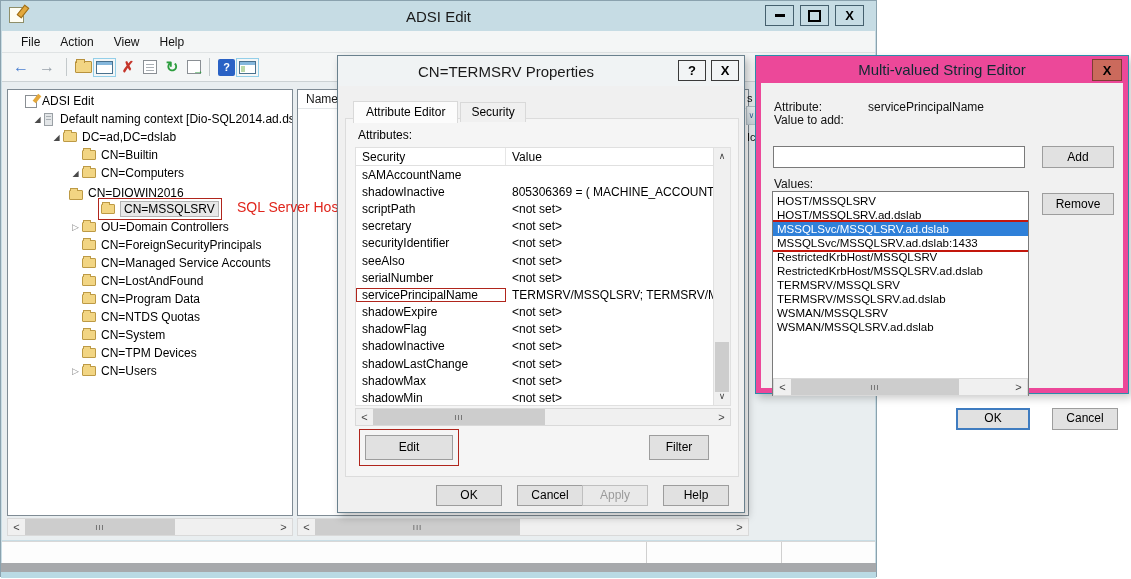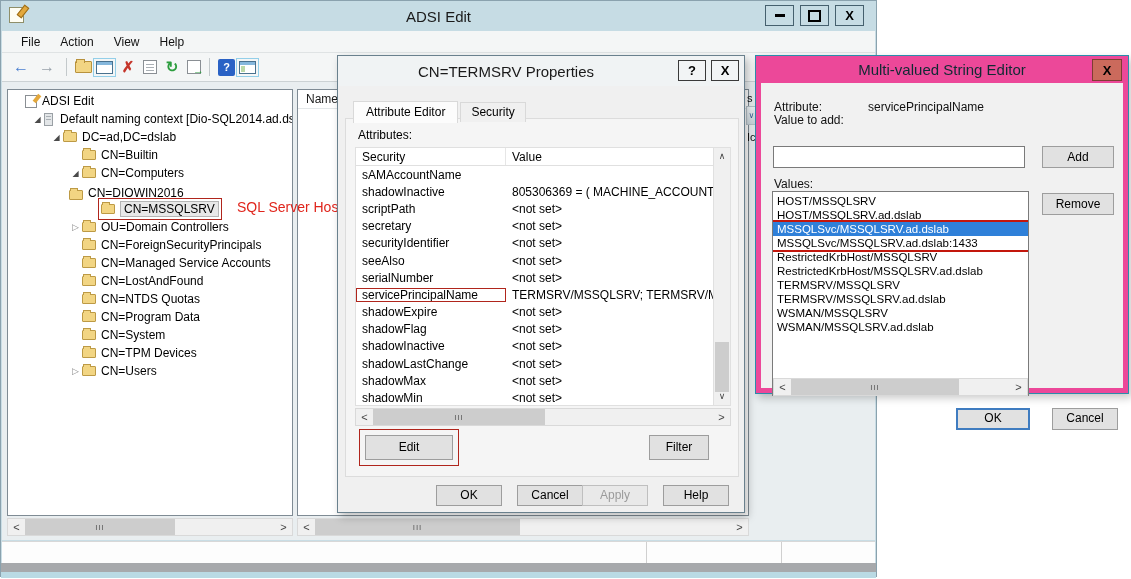--- a/index.html
+++ b/index.html
@@ -268,26 +268,26 @@
           <span class="tlabel">CN=Managed Service Accounts</span>
         </div>
         <div class="tree-row" style="padding-left: 61px;">
           <span class="tw"></span>
           <span class="ti-folder"></span>
           <span class="tlabel">CN=LostAndFound</span>
         </div>
         <div class="tree-row" style="padding-left: 61px;">
           <span class="tw"></span>
           <span class="ti-folder"></span>
+          <span class="tlabel">CN=Program Data</span>
+        </div>
+        <div class="tree-row" style="padding-left: 61px;">
+          <span class="tw"></span>
+          <span class="ti-folder"></span>
           <span class="tlabel">CN=NTDS Quotas</span>
-        </div>
-        <div class="tree-row" style="padding-left: 61px;">
-          <span class="tw"></span>
-          <span class="ti-folder"></span>
-          <span class="tlabel">CN=Program Data</span>
         </div>
         <div class="tree-row" style="padding-left: 61px;">
           <span class="tw"></span>
           <span class="ti-folder"></span>
           <span class="tlabel">CN=System</span>
         </div>
         <div class="tree-row" style="padding-left: 61px;">
           <span class="tw"></span>
           <span class="ti-folder"></span>
           <span class="tlabel">CN=TPM Devices</span>

